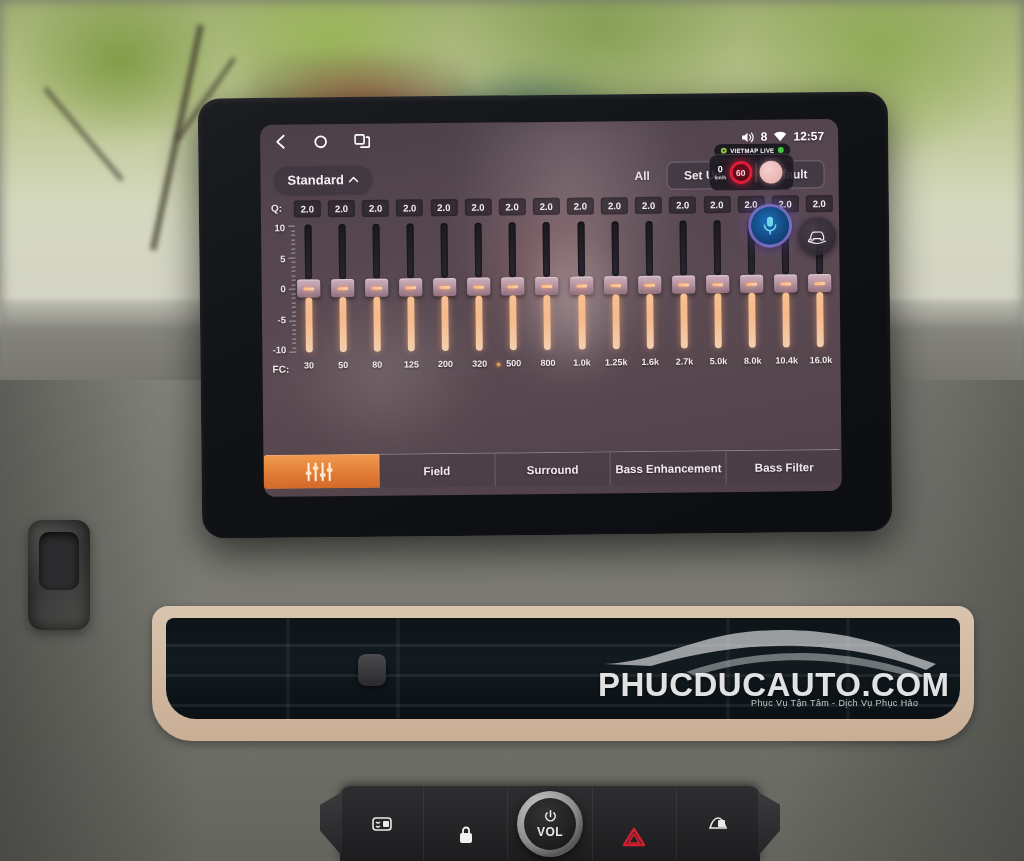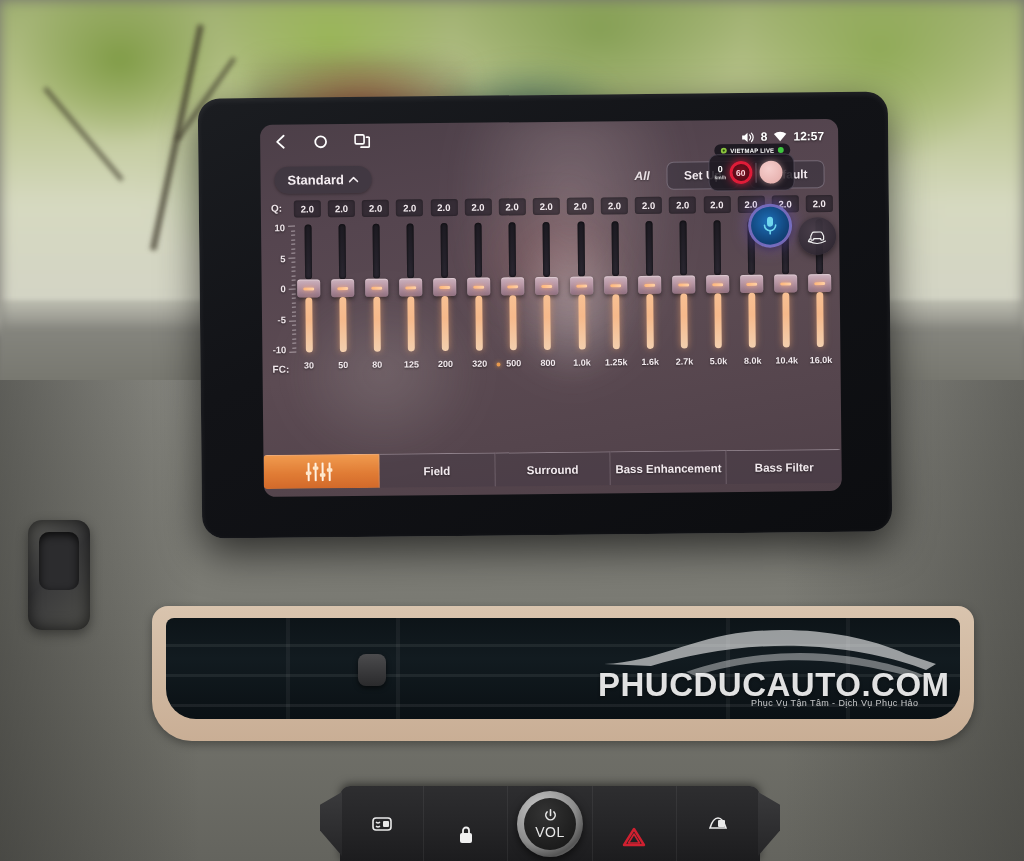--- a/index.html
+++ b/index.html
@@ -163,21 +163,21 @@
     background: radial-gradient(circle at 35% 28%, #c8c8c8, #8b8b8b 55%, #555 75%, #9a9a9a);
     display: flex; align-items: center; justify-content: center;
     box-shadow: 0 3px 8px rgba(0,0,0,.6);
   }
   .vol-inner {
     width: 52px; height: 52px; border-radius: 50%;
     background: radial-gradient(circle at 40% 30%, #333, #141414);
     display: flex; flex-direction: column; align-items: center; justify-content: center;
     gap: 1px;
   }
-  .vol-label { font-size: 14px; font-weight: 400; color: #e8e8e8; letter-spacing: .5px; }
+  .vol-label { font-size: 12px; font-weight: 700; color: #e8e8e8; letter-spacing: .5px; }
 
   
   .tablet {
     position: absolute; left: 200px; top: 95px; width: 690px; height: 440px;
     border-radius: 22px;
     background: linear-gradient(155deg, #1b1d21 0%, #121317 40%, #0c0d10 100%);
     box-shadow: 0 14px 40px rgba(0,0,0,.65), 0 2px 6px rgba(255,255,255,.08) inset;
     transform: rotate(-0.6deg);
   }
   .screen {
@@ -235,21 +235,20 @@
     padding: 6px 13px;
     font-size: 13px; font-weight: 700; color: #f5eef2;
     cursor: pointer;
     box-shadow: 0 1px 3px rgba(0,0,0,.35);
   }
   .tb-right { display: flex; align-items: center; gap: 11px; }
   .tb-plain {
     font-size: 12px; font-weight: 700; color: #eae2e6;
     padding: 4px 6px; cursor: pointer;
     text-shadow: 0 1px 2px rgba(0,0,0,.4);
-    font-style: italic;
   }
   .tb-btn {
     font-size: 12px; font-weight: 700; color: #f2eaef;
     background: rgba(52,48,58,.55);
     border: 1px solid rgba(190,180,195,.38);
     border-radius: 7px;
     padding: 6px 16px; cursor: pointer;
     text-shadow: 0 1px 2px rgba(0,0,0,.4);
   }
 

